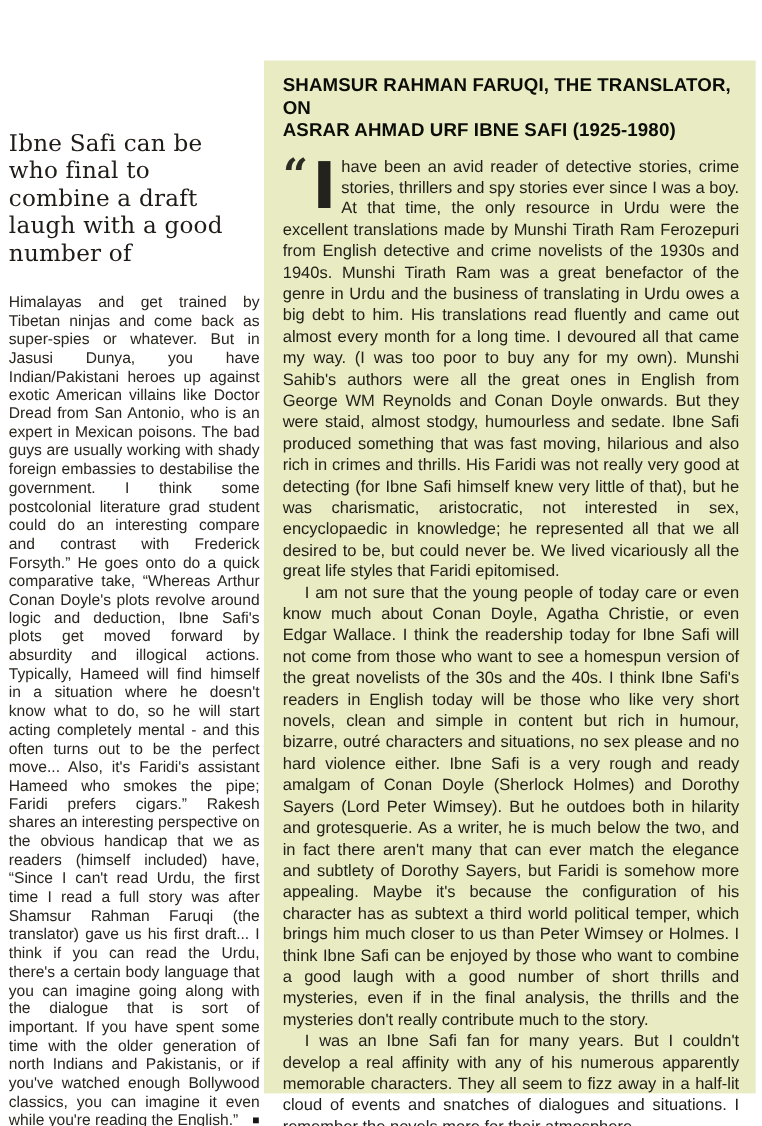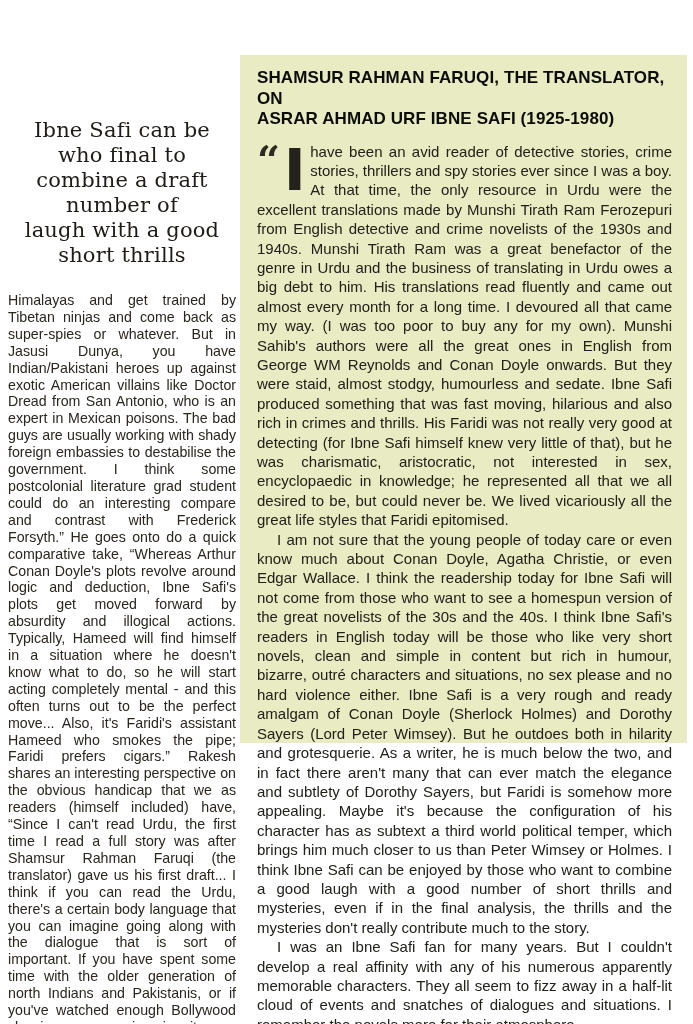--- a/index.html
+++ b/index.html
@@ -21,21 +21,21 @@
   
   .left-col {
     position: absolute;
     left: 8px;
     top: 0;
     width: 228px;
     color: #27221c;
   }
   .pullquote {
     margin-top: 118px;
-    text-align: center;
+    text-align: left;
     font-family: "DejaVu Serif", "Liberation Serif", serif;
     font-size: 21px;
     line-height: 25px;
     color: #1f1b17;
     letter-spacing: 0.2px;
   }
   .left-body {
     margin: 24px 0 0 0;
     font-family: Liberation Sans, sans-serif;
     font-size: 14.2px;
@@ -59,21 +59,21 @@
     text-indent: 24px;
     color: #2a251e;
   }
 
   
   .panel {
     position: absolute;
     left: 240px;
     top: 55px;
     width: 447px;
-    height: 688px;
+    height: 939px;
     background: #e9ecc2;
     box-sizing: border-box;
     padding: 13px 15px 12px 17px;
     color: #1d1c17;
   }
   .panel h1 {
     margin: 0 0 12px 0;
     font-family: "Liberation Sans", sans-serif;
     font-weight: 700;
     font-size: 17px;
@@ -122,23 +122,22 @@
 </head>
 <body>
 
 <div class="page">
 
   <aside class="left-col">
     <div class="pullquote">
       <div>Ibne Safi can be</div>
       <div>who final to</div>
       <div>combine a draft</div>
+      <div>laugh with a good</div>
       <div>number of</div>
-      <div>laugh with a good</div>
-      <div>short thrills</div>
     </div>
     <p class="left-body"><span>Himalayas and get trained by Tibetan ninjas and come back as super-spies or whatever. But in Jasusi Dunya, you have Indian/Pakistani heroes up against exotic American villains like Doctor Dread from San Antonio, who is an expert in Mexican poisons. The bad guys are usually working with shady foreign embassies to destabilise the government. I think some postcolonial literature grad student could do an interesting compare and contrast with Frederick Forsyth.” He goes onto do a quick comparative take, “Whereas Arthur Conan Doyle's plots revolve around logic and deduction, Ibne Safi's plots get moved forward by absurdity and illogical actions. Typically, Hameed will find himself in a situation where he doesn't know what to do, so he will start acting completely mental - and this often turns out to be the perfect move... Also, it's Faridi's assistant Hameed who smokes the pipe; Faridi prefers cigars.” Rakesh shares an interesting perspective on the obvious handicap that we as readers (himself included) have, “Since I can't read Urdu, the first time I read a full story was after Shamsur Rahman Faruqi (the translator) gave us his first draft... I think if you can read the Urdu, there's a certain body language that you can imagine going along with the dialogue that is sort of important. If you have spent some time with the older generation of north Indians and Pakistanis, or if you've watched enough Bollywood classics, you can imagine it even while you're reading the English.”</span><span class="endmark">■</span></p>
     <p class="credit">(Ibne Safi books, Blaft in association with Tranquebar, available at bookstores).</p>
   </aside>
 
   <section class="panel">
     <h1>
       <span class="hline">SHAMSUR RAHMAN FARUQI, THE TRANSLATOR, ON</span>
       <span class="hline">ASRAR AHMAD URF IBNE SAFI (1925-1980)</span>
     </h1>

